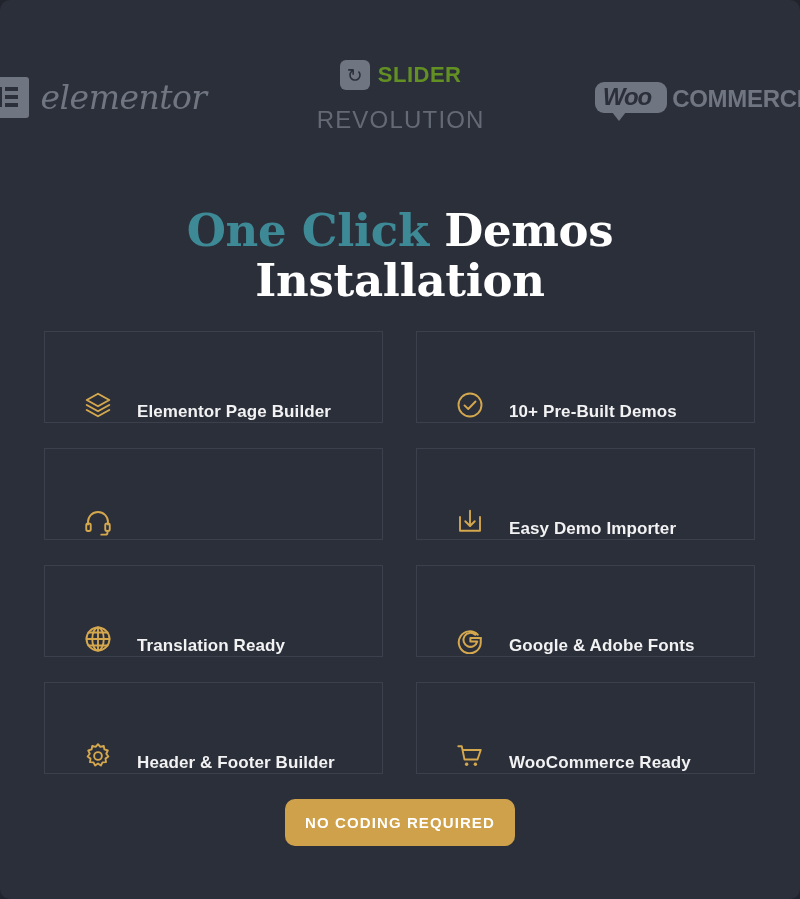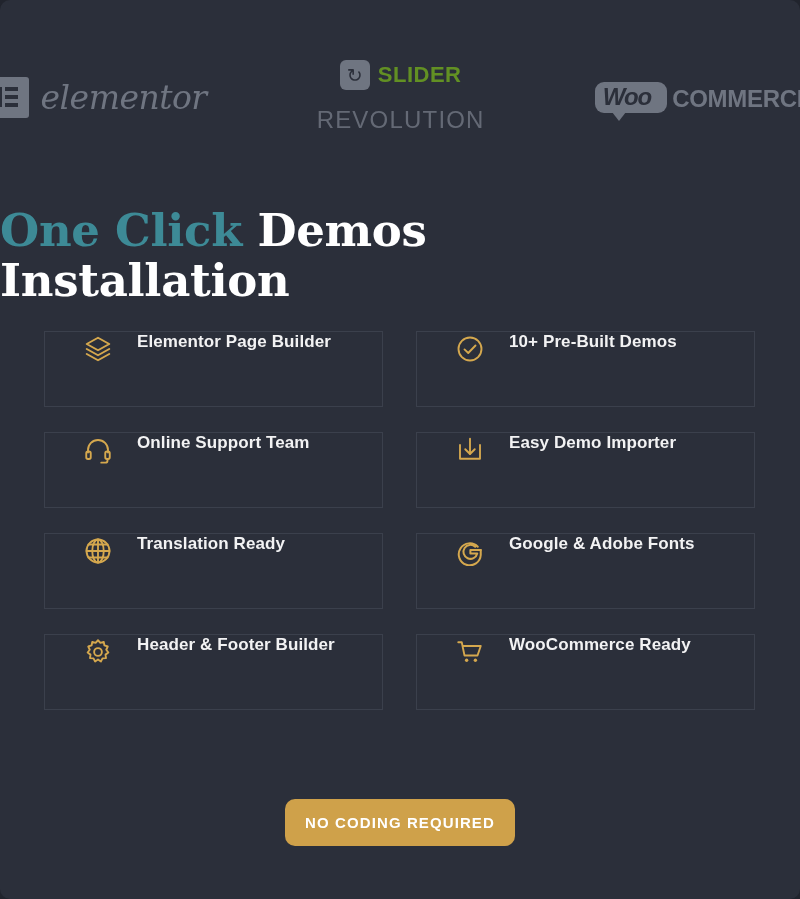--- a/index.html
+++ b/index.html
@@ -135,20 +135,21 @@
     letter-spacing: -0.3px;
     margin-top: 3px;
   }
 
   
   .heading {
     position: absolute;
     top: 176px;
     left: 0;
     width: 800px;
+    text-align: center;
     font-family: "DejaVu Serif", serif;
     font-weight: bold;
     font-size: 45px;
     line-height: 50px;
     color: #ffffff;
     letter-spacing: -0.3px;
   }
   .heading .accent { color: #3d8a96; }
 
   
@@ -157,26 +158,26 @@
     top: 331px;
     left: 44px;
     width: 712px;
     display: grid;
     grid-template-columns: 339px 339px;
     column-gap: 33px;
     row-gap: 25px;
   }
 
   .feature-card {
-    height: 76px;
+    height: 92px;
     box-sizing: border-box;
     border: 1px solid #3b404c;
     background: #2b2f3a;
     display: flex;
-    align-items: flex-start;
+    align-items: flex-end;
     padding-left: 36px;
     gap: 22px;
   }
 
   .feature-icon {
     width: 34px;
     height: 34px;
     flex: 0 0 34px;
     display: flex;
     align-items: center;
@@ -285,21 +286,20 @@
 
     <div class="feature-card">
       <span class="feature-icon">
         <svg width="30" height="30" viewBox="0 0 24 24" fill="none" stroke="currentColor" stroke-width="1.5" stroke-linecap="round" stroke-linejoin="round">
           <path d="M4 14v-2a8 8 0 0 1 16 0v2"></path>
           <rect x="2.6" y="13.2" width="3.6" height="6" rx="1.4"></rect>
           <rect x="17.8" y="13.2" width="3.6" height="6" rx="1.4"></rect>
           <path d="M19.6 19.2v1.1a1.8 1.8 0 0 1-1.8 1.8h-3.2"></path>
         </svg>
       </span>
-      <span class="feature-label">Online Support Team</span>
     </div>
 
     <div class="feature-card">
       <span class="feature-icon">
         <svg width="30" height="30" viewBox="0 0 24 24" fill="none" stroke="currentColor" stroke-width="1.5" stroke-linecap="round" stroke-linejoin="round">
           <polyline points="4,8 4,19 20,19 20,8"></polyline>
           <line x1="12" y1="3" x2="12" y2="15"></line>
           <polyline points="8.2,11.4 12,15.2 15.8,11.4"></polyline>
         </svg>
       </span>

